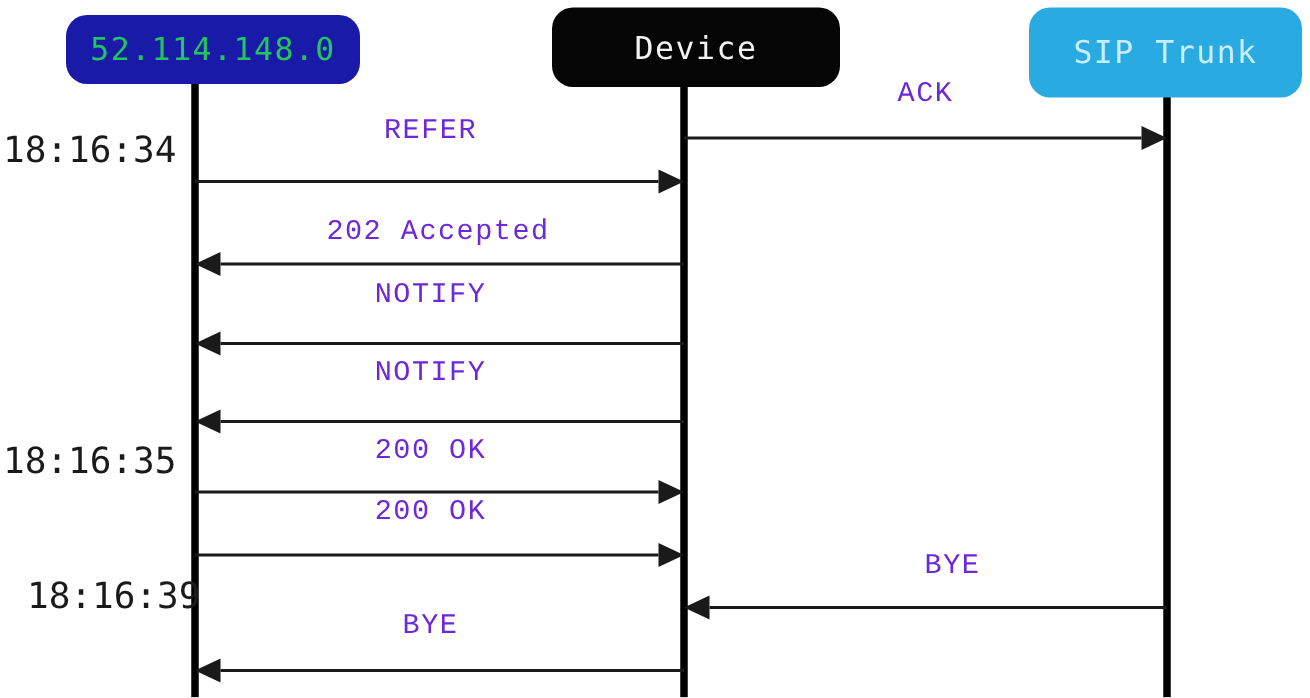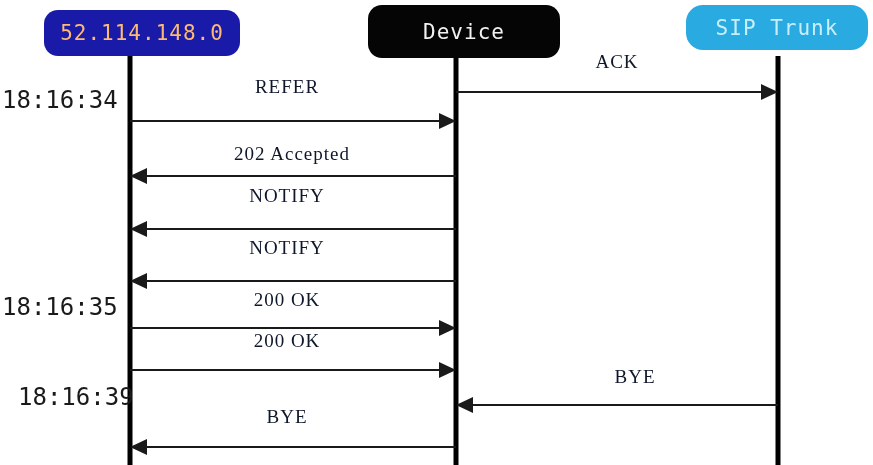--- a/index.html
+++ b/index.html
@@ -39,23 +39,23 @@
   .timestamp-label {
     position: absolute;
     font-family: "DejaVu Sans Mono", "Liberation Mono", monospace;
     font-size: 24px;
     color: #1a1a1a;
     white-space: nowrap;
     letter-spacing: 0px;
   }
   .msg-label {
     position: absolute;
-    font-family: Liberation Serif, serif;
+    font-family: Liberation Mono, monospace;
     font-size: 19px;
-    color: #0f172a;
+    color: #6d28d9;
     white-space: nowrap;
     transform: translateX(-50%);
     letter-spacing: 1px;
   }
 </style>
 </head>
 <body>
 
 <div id="diagram-root">
 
@@ -99,27 +99,27 @@
           <polygon points="456,405 473,397 473,413" fill="#1a1a1a"></polygon>
         </g>
         <g>
           <line x1="456" y1="447" x2="147" y2="447" stroke="#1a1a1a" stroke-width="2"></line>
           <polygon points="130,447 147,439 147,455" fill="#1a1a1a"></polygon>
         </g>
       </g>
   </svg>
 
   <div id="nodes-layer">
-      <div class="node-box" style="left: 44px; top: 10px; width: 196px; height: 46px; background: rgb(26, 26, 168); color: #fdba74;">
+      <div class="node-box" style="left: 44px; top: 10px; width: 196px; height: 46px; background: rgb(26, 26, 168); color: #22c55e;">
         <span>52.114.148.0</span>
       </div>
       <div class="node-box" style="left: 368px; top: 5px; width: 192px; height: 53px; background: rgb(5, 5, 5); color: rgb(242, 242, 242);">
         <span>Device</span>
       </div>
-      <div class="node-box" style="left: 686px; top: 5px; width: 182px; height: 45px; background: rgb(41, 171, 226); color: rgb(201, 238, 251); border-radius: 17px;">
+      <div class="node-box" style="left: 686px; top: 5px; width: 182px; height: 60px; background: rgb(41, 171, 226); color: rgb(201, 238, 251);">
         <span>SIP Trunk</span>
       </div>
     </div>
   <div id="timestamps-layer">
       <div class="timestamp-label" style="left: 2px; top: 86px;">18:16:34</div>
       <div class="timestamp-label" style="left: 2px; top: 293px;">18:16:35</div>
       <div class="timestamp-label" style="left: 18px; top: 383px;">18:16:39</div>
     </div>
   <div id="labels-layer">
       <div class="msg-label" style="left: 617px; top: 51px;">ACK</div>

